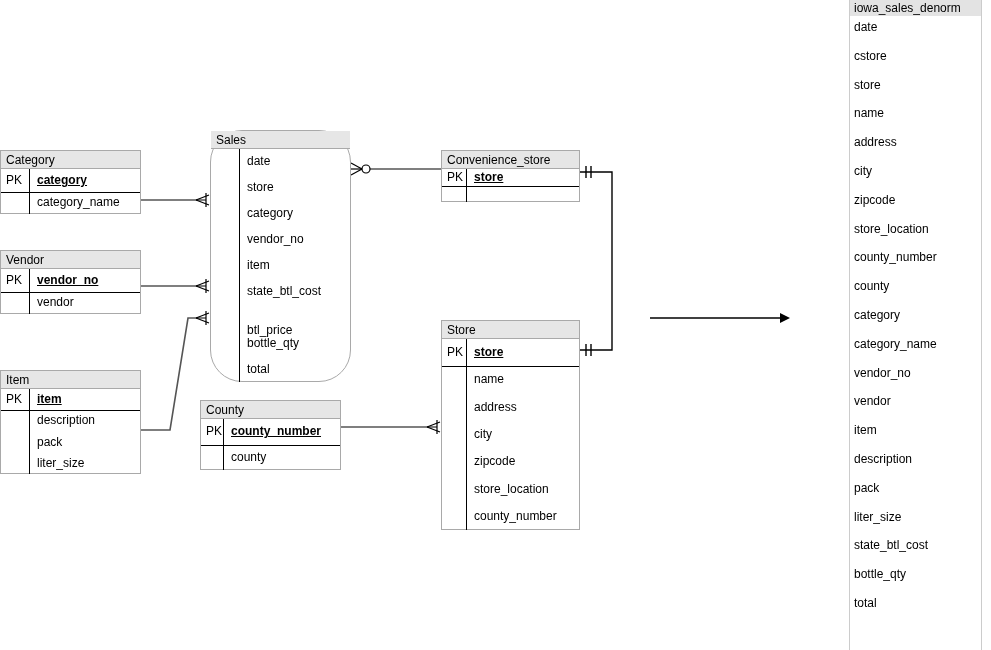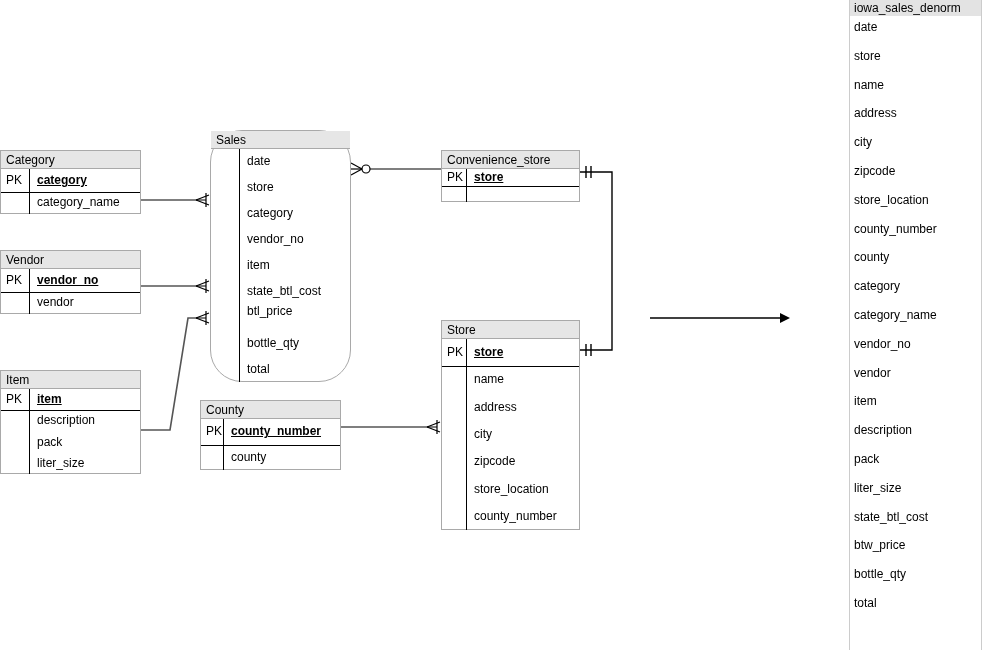--- a/index.html
+++ b/index.html
@@ -252,21 +252,21 @@
           <div class="row" style="position: absolute; left: 0px; right: 0px; top: 103.556px; height: 25.8889px;">
             <span class="key-col" style="top: 6.44444px;"></span>
             <span class="field" style="left: 36px; top: 6.44444px;">item</span>
           </div>
           <div class="row" style="position: absolute; left: 0px; right: 0px; top: 129.444px; height: 25.8889px;">
             <span class="key-col" style="top: 6.44444px;"></span>
             <span class="field" style="left: 36px; top: 6.44444px;">state_btl_cost</span>
           </div>
           <div class="row" style="position: absolute; left: 0px; right: 0px; top: 155.333px; height: 25.8889px;">
             <span class="key-col" style="top: 6.44444px;"></span>
-            <span class="field" style="left: 36px; top: 1px;">btl_price</span>
+            <span class="field" style="left: 36px; top: 20px;">btl_price</span>
           </div>
           <div class="row" style="position: absolute; left: 0px; right: 0px; top: 181.222px; height: 25.8889px;">
             <span class="key-col" style="top: 6.44444px;"></span>
             <span class="field" style="left: 36px; top: 6.44444px;">bottle_qty</span>
           </div>
           <div class="row" style="position: absolute; left: 0px; right: 0px; top: 207.111px; height: 25.8889px;">
             <span class="key-col" style="top: 6.44444px;"></span>
             <span class="field" style="left: 36px; top: 6.44444px;">total</span>
           </div>
         </div>
@@ -337,34 +337,34 @@
         </div>
       </div>
     </div>
 
 </div>
 
 <div id="right-panel">
   <div class="panel-title">iowa_sales_denorm</div>
   <div id="panel-items">
       <div class="panel-item">date</div>
+      <div class="panel-item">cstore</div>
       <div class="panel-item">store</div>
       <div class="panel-item">name</div>
       <div class="panel-item">address</div>
       <div class="panel-item">city</div>
       <div class="panel-item">zipcode</div>
       <div class="panel-item">store_location</div>
       <div class="panel-item">county_number</div>
       <div class="panel-item">county</div>
       <div class="panel-item">category</div>
       <div class="panel-item">category_name</div>
       <div class="panel-item">vendor_no</div>
       <div class="panel-item">vendor</div>
       <div class="panel-item">item</div>
       <div class="panel-item">description</div>
       <div class="panel-item">pack</div>
       <div class="panel-item">liter_size</div>
       <div class="panel-item">state_btl_cost</div>
-      <div class="panel-item">btw_price</div>
       <div class="panel-item">bottle_qty</div>
       <div class="panel-item">total</div>
     </div>
 </div>
 
 </body></html>

